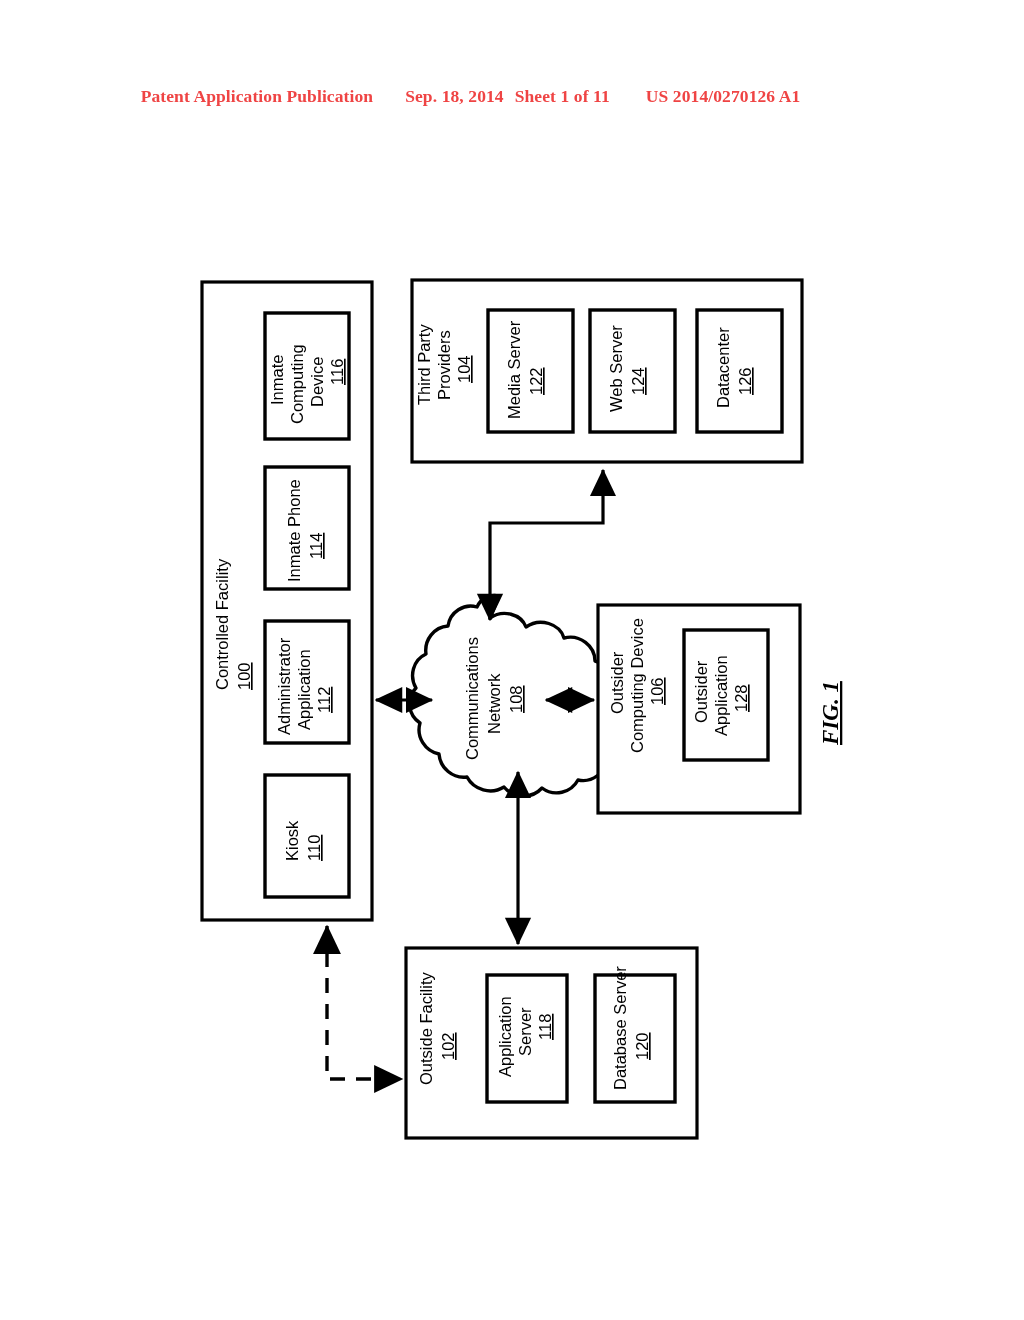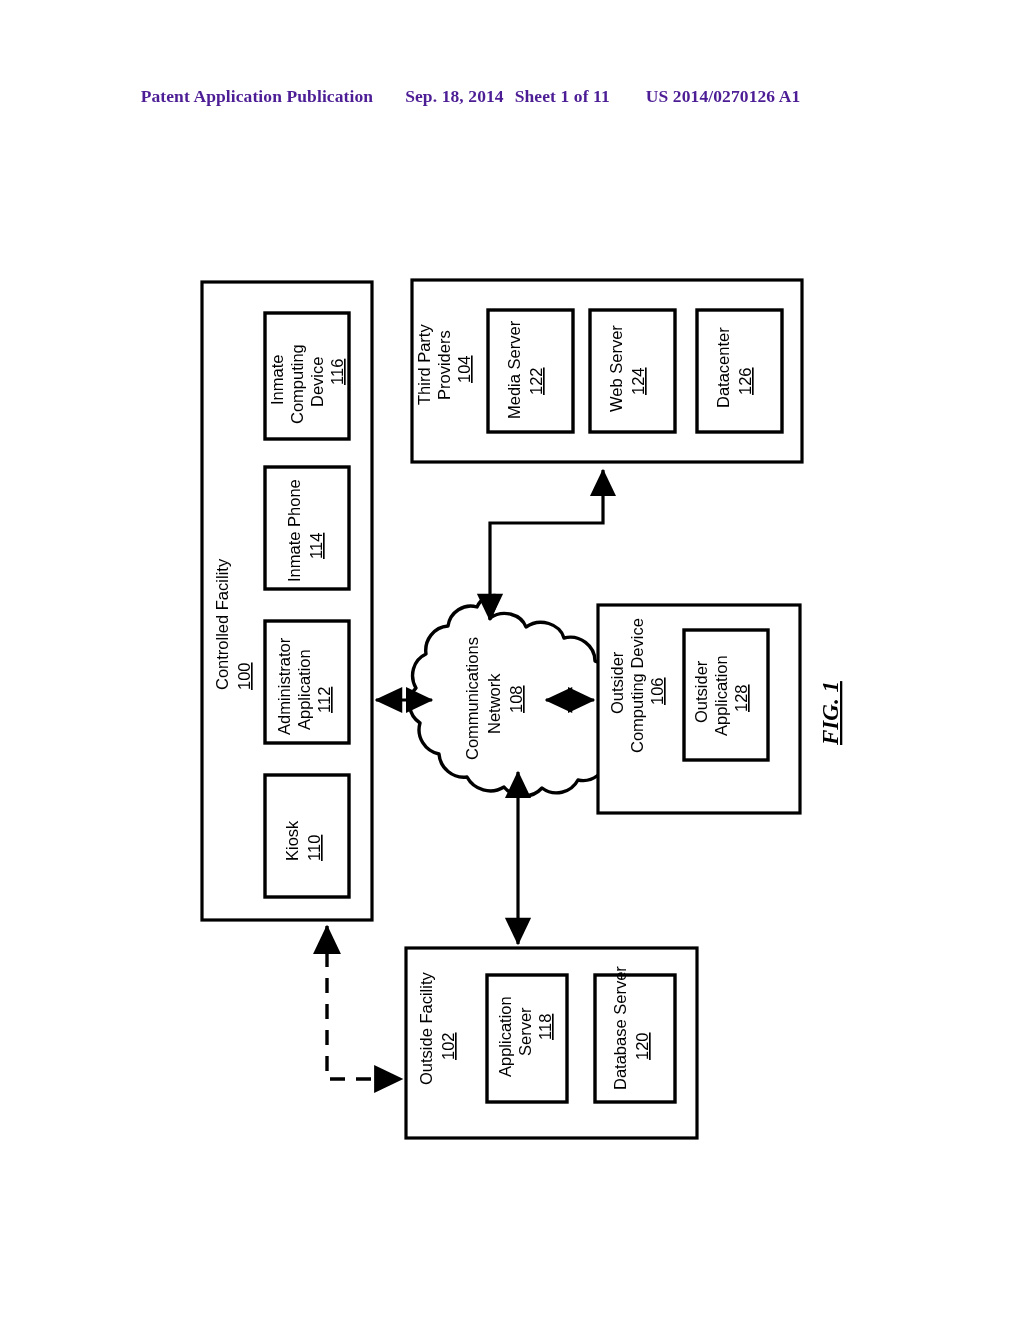--- a/index.html
+++ b/index.html
@@ -24,21 +24,21 @@
   
   .pat-header {
     position: absolute;
     left: 0;
     top: 86px;
     width: 941px;
     text-align: center;
     font-family: "Liberation Serif", serif;
     font-weight: bold;
     font-size: 17.5px;
-    color: #4c1d95;
+    color: #ef4444;
     white-space: nowrap;
     letter-spacing: 0.1px;
   }
   .pat-header .seg { display: inline-block; }
   .gap-a { display: inline-block; width: 32px; }
   .gap-b { display: inline-block; width: 11px; }
   .gap-c { display: inline-block; width: 36px; }
 
   
   #diagram {

